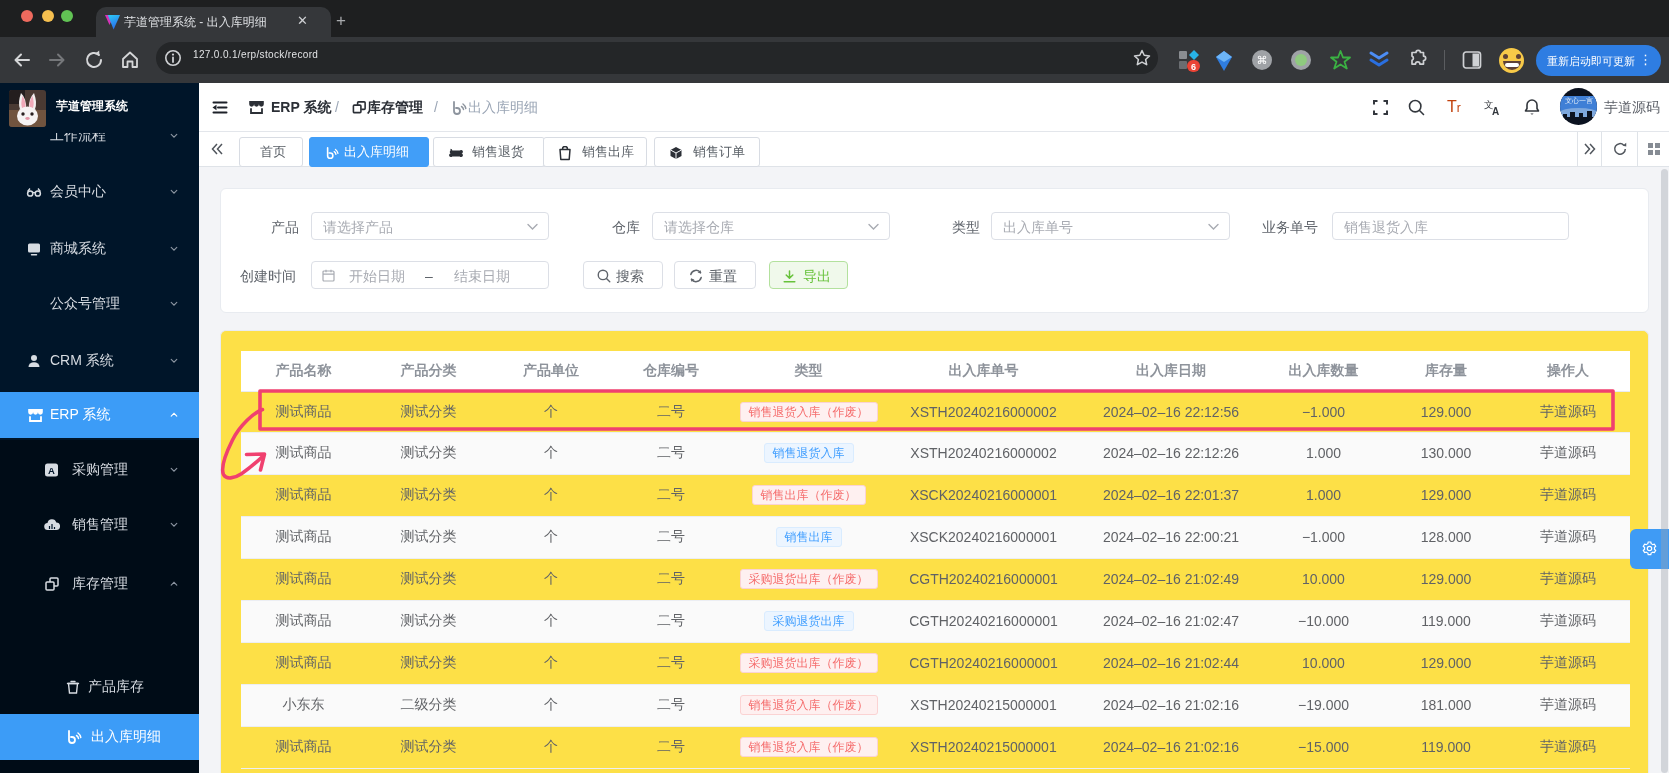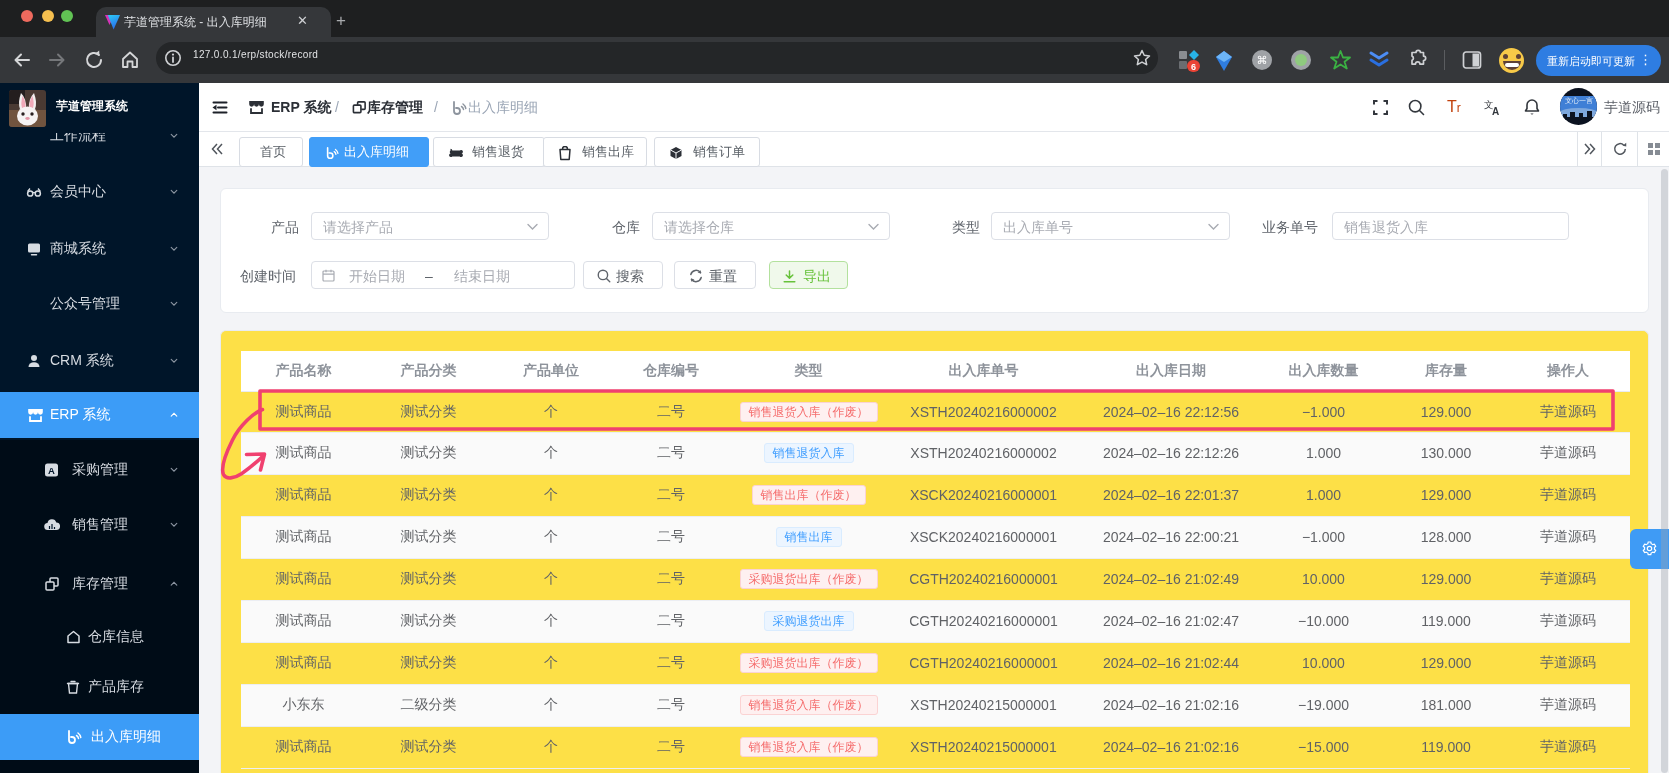--- a/index.html
+++ b/index.html
@@ -251,28 +251,20 @@
           <svg class="ico" width="16" height="16" viewBox="0 0 16 16">
             <rect x="2" y="6" width="8" height="8" rx="1" stroke="#d7dce2" stroke-width="1.5" fill="none"></rect>
             <path d="M6 6 V3 a1 1 0 0 1 1 -1 h6 a1 1 0 0 1 1 1 v6 a1 1 0 0 1 -1 1 h-3" stroke="#d7dce2" stroke-width="1.5" fill="none"></path>
           </svg>
         </span>
       <span class="txt" style="left:72px;">库存管理</span>
       <svg class="chev" style="margin-top:-4px;" viewBox="0 0 10 10">
           <path d="M1.5 6.5 L5 3 L8.5 6.5" stroke="#8b95a1" stroke-width="1.4" fill="none" stroke-linecap="round"></path>
         </svg>
       </div>
-    <div class="mitem" style="top:534px;">
-        <span class="ic" style="left:66px;">
-          <svg class="ico" width="15" height="15" viewBox="0 0 15 15">
-            <path d="M2 6.5 L7.5 2 L13 6.5 V13 H2 Z" stroke="#d7dce2" stroke-width="1.5" fill="none" stroke-linejoin="round"></path>
-          </svg>
-        </span>
-      <span class="txt" style="left:88px;">仓库信息</span>
-      </div>
     <div class="mitem" style="top:584px;">
         <span class="ic" style="left:66px;">
           <svg class="ico" width="14" height="15" viewBox="0 0 14 15">
             <path d="M2.5 4 h9 l-1 9.5 h-7 Z" stroke="#d7dce2" stroke-width="1.4" fill="none"></path>
             <path d="M1.5 4 h11 M5 2 h4" stroke="#d7dce2" stroke-width="1.4" fill="none" stroke-linecap="round"></path>
           </svg>
         </span>
       <span class="txt" style="left:88px;">产品库存</span>
       </div>
     <div class="mitem mi-active" style="top:631px;height:46px;">
@@ -428,21 +420,21 @@
         <span class="ph">出入库单号</span>
       <svg class="ico abs" style="right:10px;top:10px;" width="11" height="8" viewBox="0 0 11 8">
           <path d="M1 1.5 L5.5 6 L10 1.5" stroke="#a8abb2" stroke-width="1.4" fill="none" stroke-linecap="round"></path>
         </svg>
       </div>
     <span class="flabel" style="left:1041px;top:30px;">业务单号</span>
     <div class="finput" style="left:1111px;top:23px;width:237px;">
         <span class="ph">销售退货入库</span>
       </div>
     <span class="flabel" style="left:19px;top:79px;">创建时间</span>
-    <div class="finput" style="left:90px;top:72px;width:264px;text-decoration:underline;">
+    <div class="finput" style="left:90px;top:72px;width:238px;text-decoration:underline;">
       <svg class="ico abs" style="left:10px;top:7px;" width="13" height="13" viewBox="0 0 13 13">
           <rect x="1" y="2" width="11" height="10" rx="1" stroke="#a8abb2" stroke-width="1.2" fill="none"></rect>
           <path d="M1 5.2 h11 M4 0.8 v2.4 M9 0.8 v2.4" stroke="#a8abb2" stroke-width="1.2"></path>
         </svg>
       <span class="ph" style="left:37px;">开始日期</span>
       <span class="ph" style="left:113px;color:#5f646b;">–</span>
       <span class="ph" style="left:142px;">结束日期</span>
       </div>
     <div class="fbtn" style="left:362px;top:72px;width:80px;">
       <svg class="ico abs" style="left:13px;top:7px;" width="14" height="14" viewBox="0 0 17 17">

